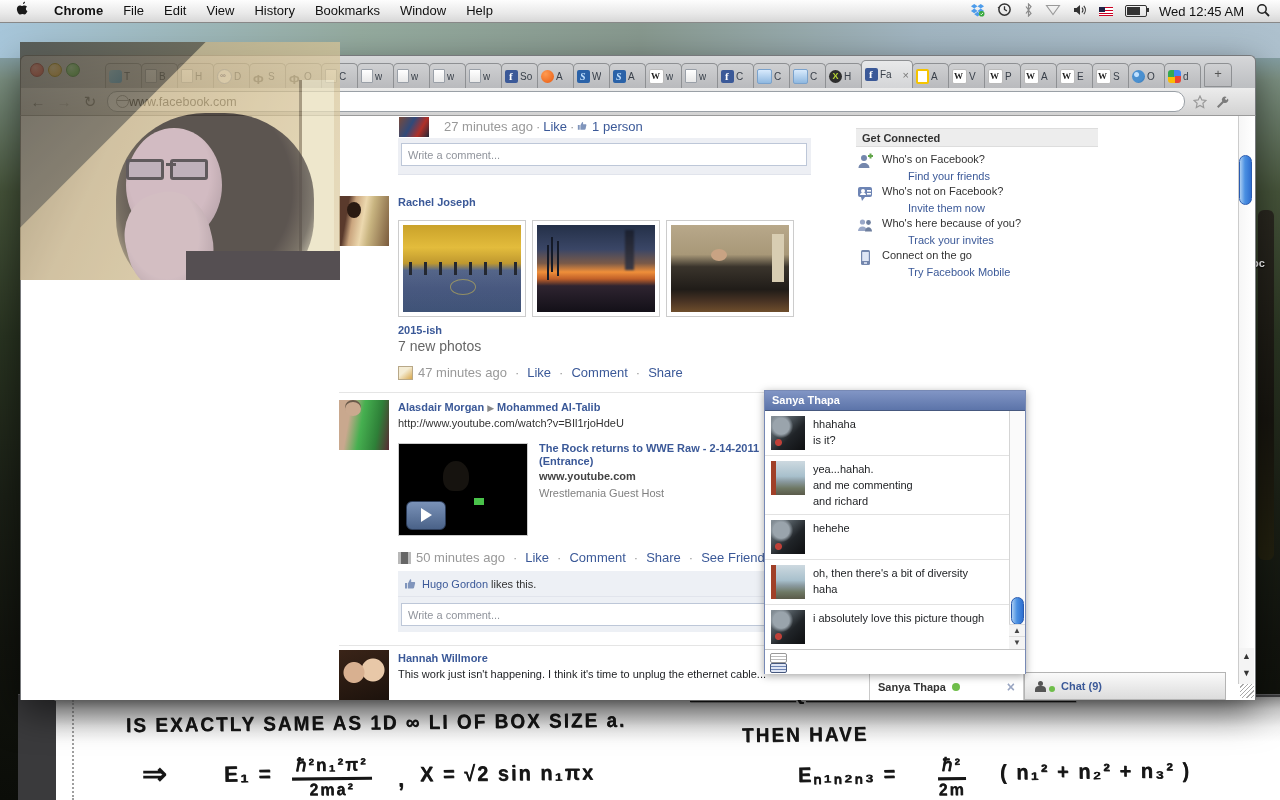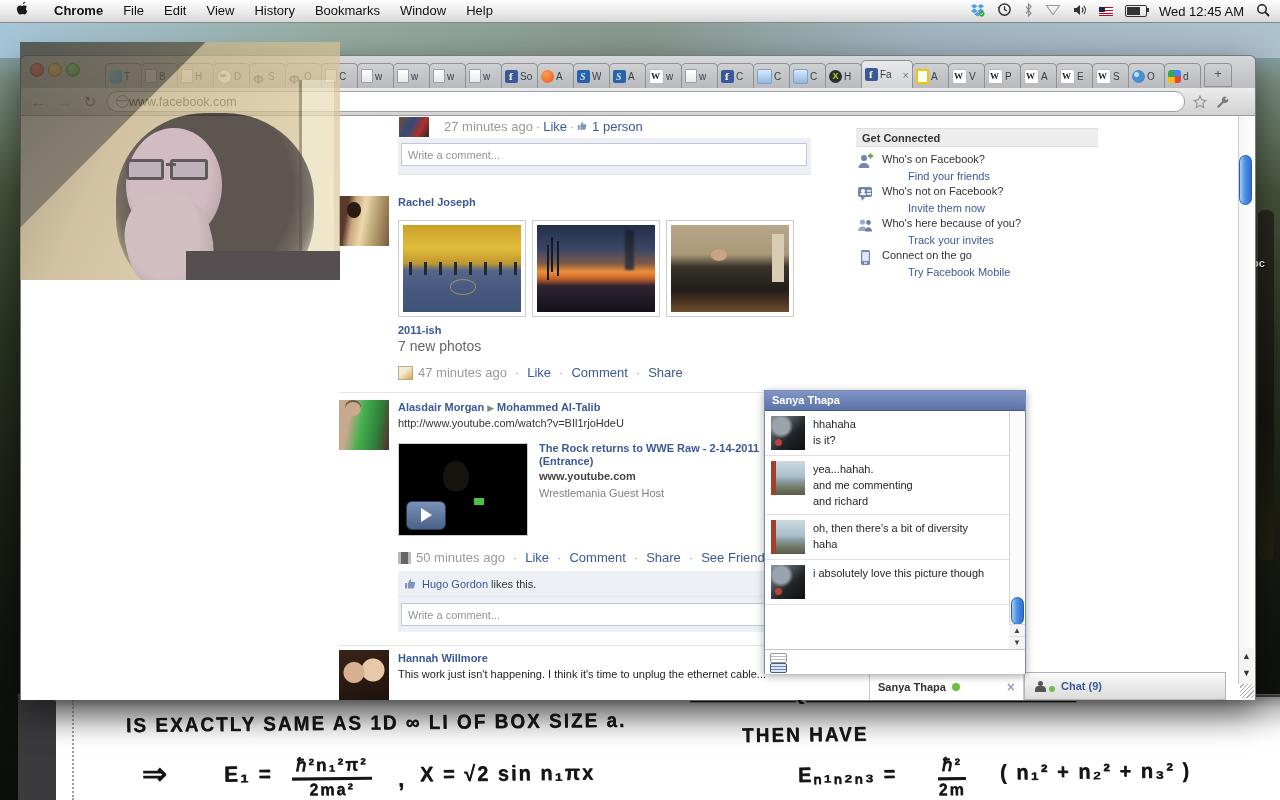--- a/index.html
+++ b/index.html
@@ -431,21 +431,21 @@
     <a class="abs fblink bold" id="p2-name">Rachel Joseph</a>
     <div class="abs photoframe" id="p2-ph1">
         <div class="ph" id="ph-gym"></div>
       </div>
     <div class="abs photoframe" id="p2-ph2">
         <div class="ph" id="ph-sunset"></div>
       </div>
     <div class="abs photoframe" id="p2-ph3">
         <div class="ph" id="ph-couch"></div>
       </div>
-    <a class="abs fblink bold" id="p2-album">2011-ish</a>
+    <a class="abs fblink bold" id="p2-album">2015-ish</a>
     <div class="abs" id="p2-sub">7 new photos</div>
     <div class="abs meta" id="p2-meta">
       <span class="photo-ic"></span>
       <span>47 minutes ago</span>
         <span class="sep"></span>
         <a class="fblink">Like</a>
         <span class="sep"></span>
         <a class="fblink">Comment</a>
         <span class="sep"></span>
         <a class="fblink">Share</a>
@@ -544,20 +544,26 @@
                 <p>hhahaha</p>
                 <p>is it?</p>
               </div>
             </div>
             <div class="cmsg">
               <div class="cav av-b"></div>
               <div class="clines">
                 <p>yea...hahah.</p>
                 <p>and me commenting</p>
                 <p>and richard</p>
+              </div>
+            </div>
+            <div class="cmsg">
+              <div class="cav av-a"></div>
+              <div class="clines">
+                <p>hehehe</p>
               </div>
             </div>
             <div class="cmsg">
               <div class="cav av-b"></div>
               <div class="clines">
                 <p>oh, then there's a bit of diversity</p>
                 <p>haha</p>
               </div>
             </div>
             <div class="cmsg">

